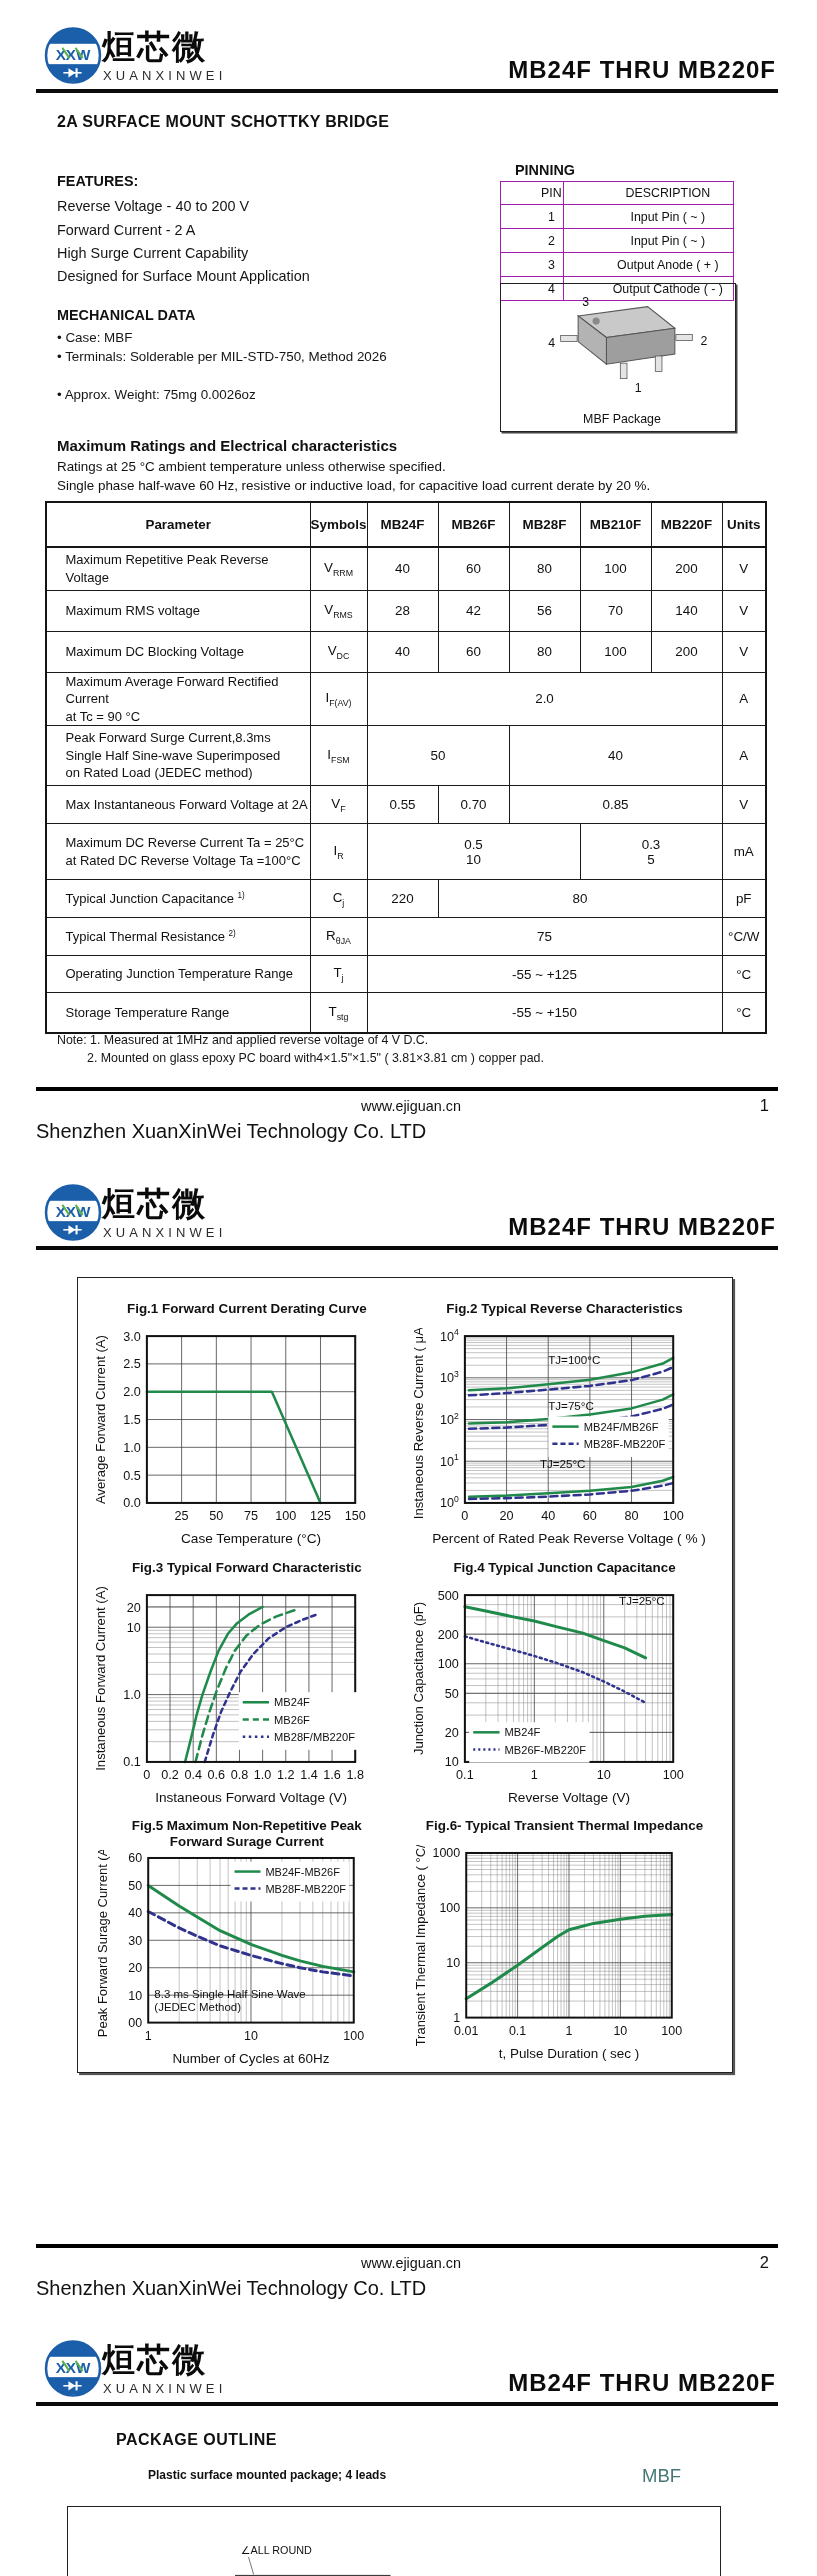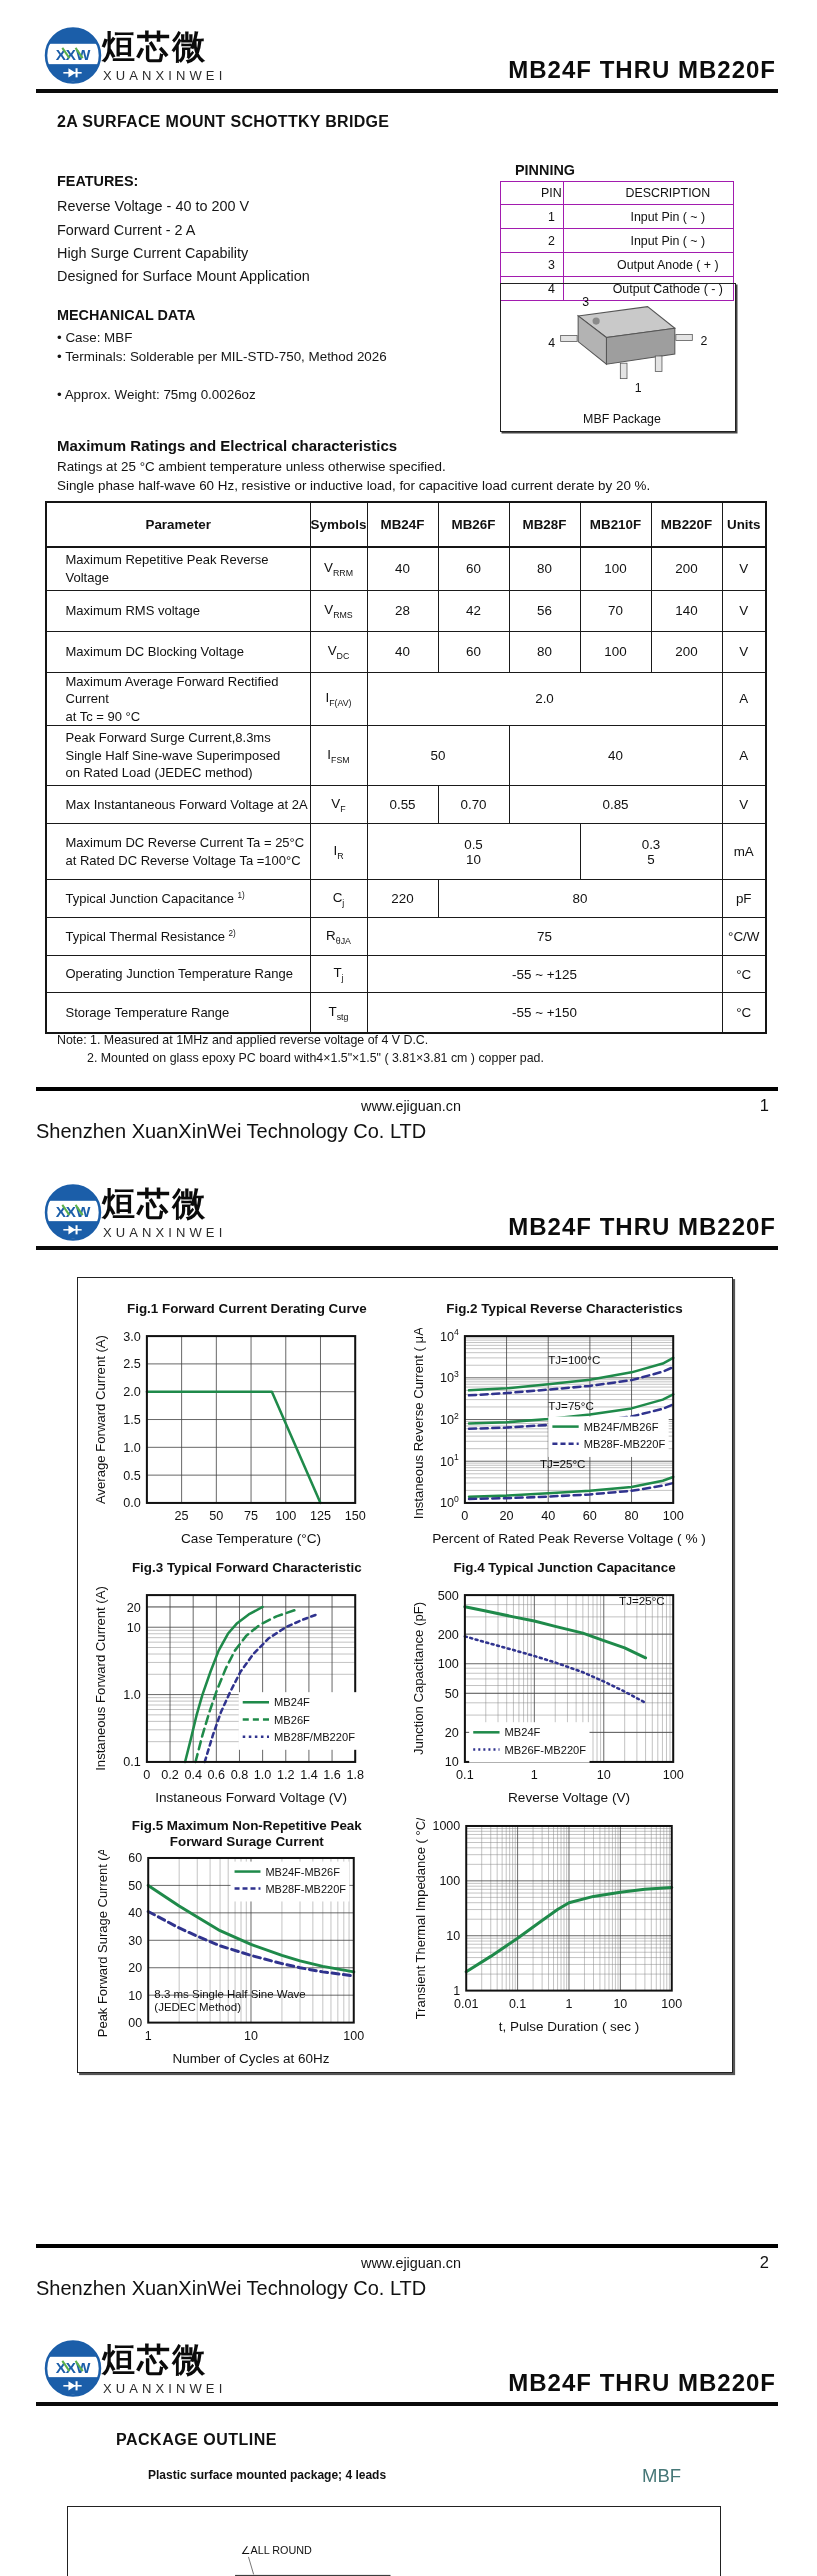--- a/index.html
+++ b/index.html
@@ -595,20 +595,21 @@
             <text x="343.03999999999996" y="51.2" font-size="22" fill="#111">MB24F-MB26F</text>
             <line x1="281.03999999999996" y1="77.2" x2="333.03999999999996" y2="77.2" stroke="#30338e" stroke-width="5" stroke-dasharray="10,6"></line>
             <text x="343.03999999999996" y="85.2" font-size="22" fill="#111">MB28F-MB220F</text>
             <text x="120.36" y="296.5" font-size="23" fill="#111">8.3 ms Single Half Sine Wave</text>
             <text x="120.36" y="322.90000000000003" font-size="23" fill="#111">(JEDEC Method)</text>
             <text x="314" y="426" text-anchor="middle" font-size="27" fill="#111">Number of Cycles at 60Hz</text>
             <text x="26" y="181" text-anchor="middle" font-size="26" fill="#111" transform="rotate(-90 26 181)">Peak Forward Surage Current (A)</text>
           </svg>
       </div>
       <div class="figcell" style="left:327px;top:540px;">
+        <div class="figtitle">Fig.6- Typical Transient Thermal Impedance</div>
         <svg width="309" height="222" viewBox="0 0 610 445">
             <rect x="108" y="16" width="412" height="330" fill="#fff"></rect>
             <line x1="139.00608955339007" y1="16" x2="139.00608955339007" y2="346" stroke="#888" stroke-width="1"></line>
             <line x1="157.14348923612522" y1="16" x2="157.14348923612522" y2="346" stroke="#888" stroke-width="1"></line>
             <line x1="170.01217910678014" y1="16" x2="170.01217910678014" y2="346" stroke="#888" stroke-width="1"></line>
             <line x1="179.99391044660993" y1="16" x2="179.99391044660993" y2="346" stroke="#888" stroke-width="1"></line>
             <line x1="188.1495787895153" y1="16" x2="188.1495787895153" y2="346" stroke="#888" stroke-width="1"></line>
             <line x1="195.04509812146847" y1="16" x2="195.04509812146847" y2="346" stroke="#888" stroke-width="1"></line>
             <line x1="201.01826866017018" y1="16" x2="201.01826866017018" y2="346" stroke="#888" stroke-width="1"></line>
             <line x1="206.28697847225044" y1="16" x2="206.28697847225044" y2="346" stroke="#888" stroke-width="1"></line>

